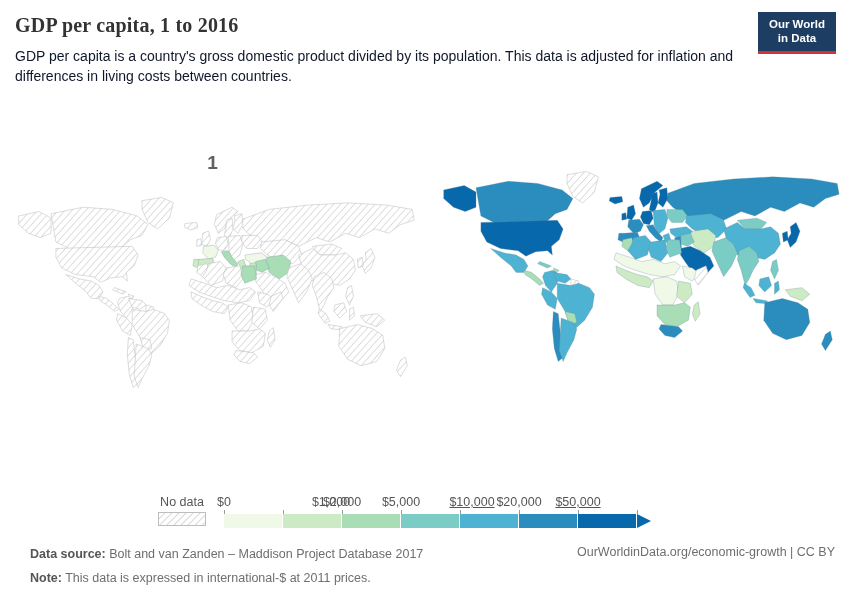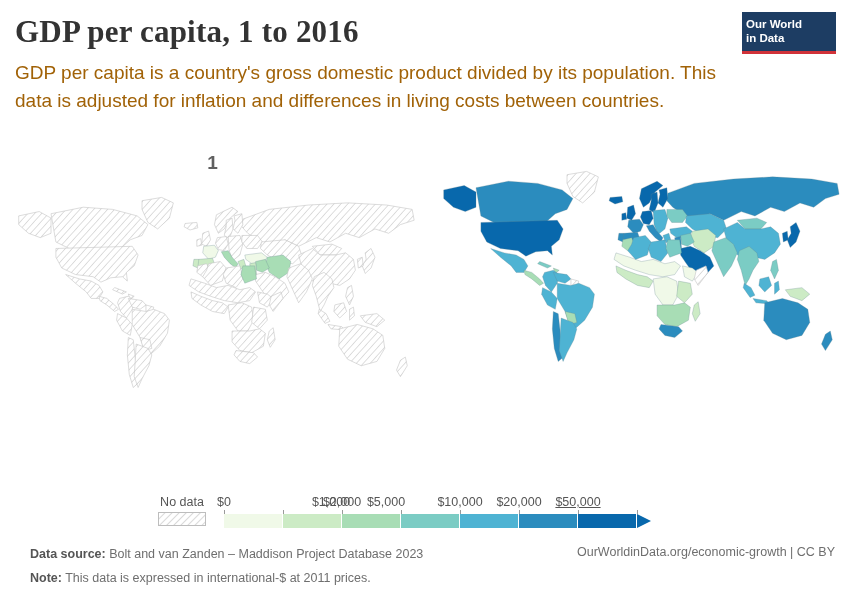--- a/index.html
+++ b/index.html
@@ -1,24 +1,24 @@
 <!DOCTYPE html>
 <html><head>
 <meta charset="utf-8">
 <style>
   html,body{margin:0;padding:0;background:#ffffff;}
   .page{position:relative;width:850px;height:600px;background:#ffffff;overflow:hidden;
         font-family:"Liberation Sans","DejaVu Sans",sans-serif;}
   
   .hdr{position:absolute;top:0;left:0;right:0;padding:14px 15px 0 15px;}
-  .title{margin:0;font-family:"Liberation Serif","DejaVu Serif",serif;font-size:31px;
+  .title{margin:0;font-family:"Liberation Serif","DejaVu Serif",serif;font-size:20px;
          font-weight:700;color:#333;letter-spacing:.2px;}
-  .subtitle{margin:9px 0 0 0;font-size:19px;line-height:1.45;color:#a16207;max-width:742px;}
-  .logo{position:absolute;top:12px;right:14px;width:70px;padding:5px 20px 6px 4px;
-        color:#fff;font-size:11.5px;font-weight:700;line-height:1.22;
+  .subtitle{margin:9px 0 0 0;font-size:14px;line-height:1.45;color:#0f172a;max-width:742px;}
+  .logo{position:absolute;top:12px;right:14px;width:70px;padding:5px 4px 6px 4px;
+        text-align:center;color:#fff;font-size:11.5px;font-weight:700;line-height:1.22;
         border-bottom:3px solid;cursor:pointer;}
   
   .maps{position:absolute;top:152px;left:0;right:0;display:flex;}
   .map-fig{width:50%;margin:0;padding:0;}
   .map-year{text-align:center;font-size:19px;font-weight:700;color:#606060;height:26px;}
   .map-canvas{padding:0 5px;margin-top:14px;}
   .map-canvas svg{display:block;width:100%;height:202px;}
   
   .legend{position:absolute;left:158px;top:495px;display:flex;align-items:flex-start;}
   .cb-lab{font-size:12.5px;color:#555;}
@@ -219,22 +219,22 @@
           </pattern>
         </defs>
         <rect x="0.5" y="0.5" width="47" height="13" fill="url(#hatch-sw)" stroke="#bdbdbd"></rect>
       </svg>
     </div>
     <div class="colorbar" id="colorbar">
       <div class="cb-labels" id="cb-labels">
           <span class="cb-lab" style="left: 0px;">$0</span>
           <span class="cb-lab" style="left: 59px; margin-left: 48px;">$1,000</span>
           <span class="cb-lab" style="left: 118px;">$2,000</span>
-          <span class="cb-lab" style="left: 162px;">$5,000</span>
-          <span class="cb-lab" style="left: 236px;">$10,000</span>
+          <span class="cb-lab" style="left: 177px;">$5,000</span>
+          <span class="cb-lab" style="left: 248px; text-decoration: underline;">$10,000</span>
           <span class="cb-lab" style="left: 295px;">$20,000</span>
           <span class="cb-lab" style="left: 354px; text-decoration: underline;">$50,000</span>
           <div class="cb-tick" style="left: 0px;"></div>
           <div class="cb-tick" style="left: 59px;"></div>
           <div class="cb-tick" style="left: 118px;"></div>
           <div class="cb-tick" style="left: 177px;"></div>
           <div class="cb-tick" style="left: 236px;"></div>
           <div class="cb-tick" style="left: 295px;"></div>
           <div class="cb-tick" style="left: 354px;"></div>
           <div class="cb-tick" style="left: 413px;"></div>
@@ -247,19 +247,19 @@
           <div class="cb-seg" style="background: rgb(78, 179, 211);"></div>
           <div class="cb-seg" style="background: rgb(43, 140, 190);"></div>
           <div class="cb-seg" style="background: rgb(8, 104, 172);"></div>
           <div class="cb-arrow" style="border-left: 14px solid rgb(8, 104, 172);"></div>
         </div>
     </div>
   </div>
 
   <div class="ftr">
     <div>
-      <p><b>Data source:</b><span> Bolt and van Zanden – Maddison Project Database 2023</span></p>
+      <p><b>Data source:</b><span> Bolt and van Zanden – Maddison Project Database 2017</span></p>
       <p><b>Note:</b><span> This data is expressed in international-$ at 2011 prices.</span></p>
     </div>
     <a class="credit">OurWorldinData.org/economic-growth | CC BY</a>
   </div>
 
 </div>
 
 </body></html>

